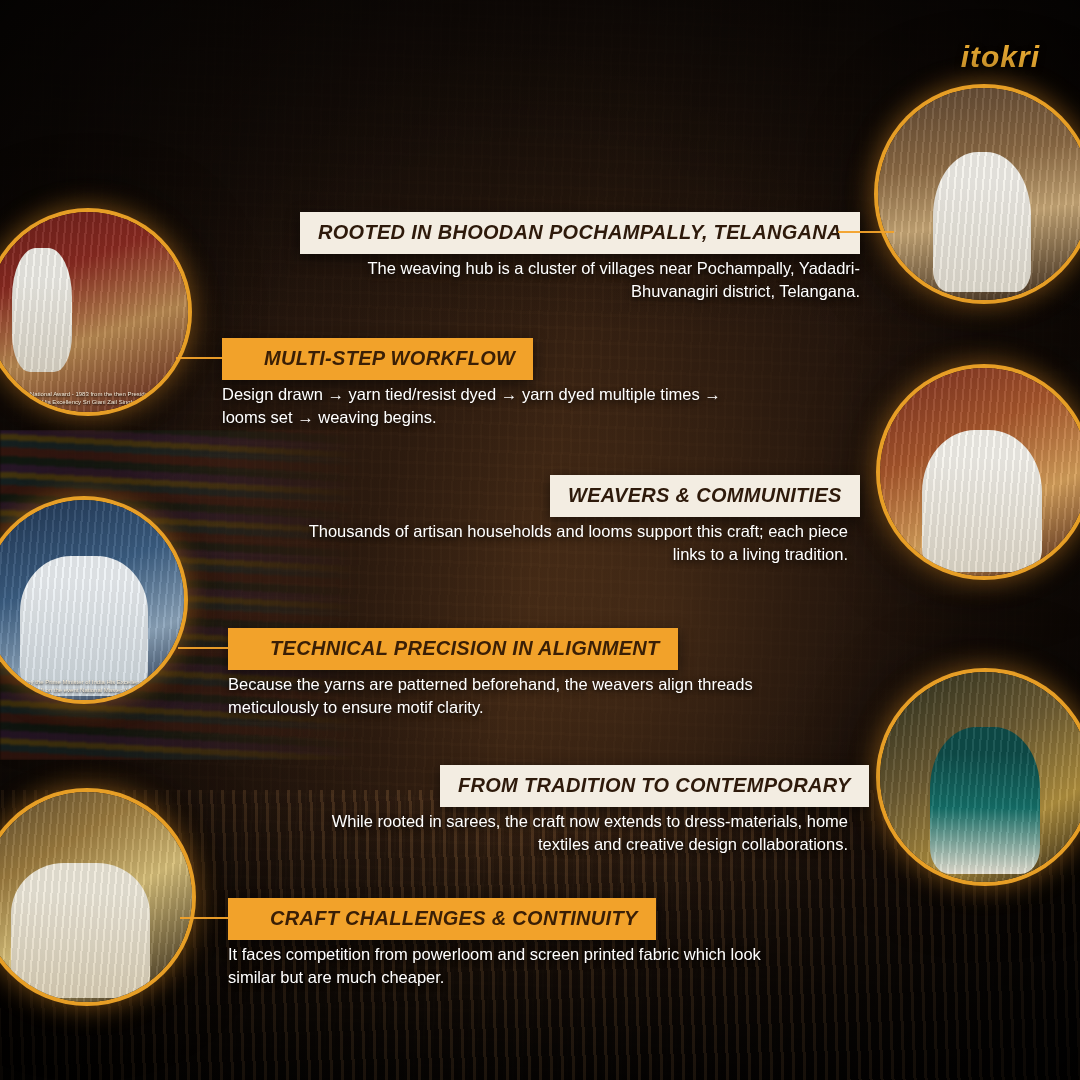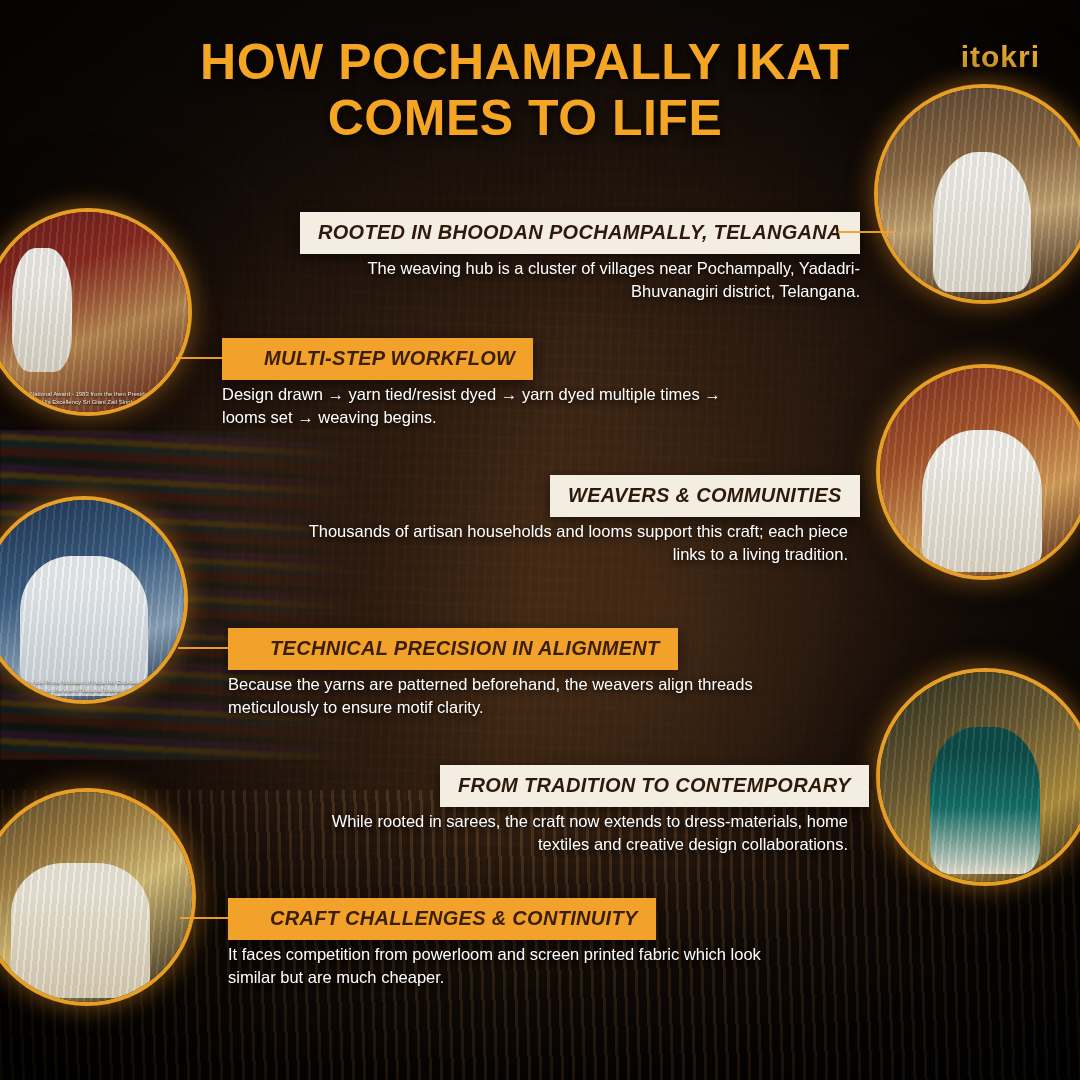--- a/index.html
+++ b/index.html
@@ -54,20 +54,21 @@
     color:#F5A524;
     font-size:50px;line-height:1.12;
     font-weight:bold;letter-spacing:.5px;
     text-shadow:0 3px 10px rgba(0,0,0,.85);
     padding:0 150px 0 120px;
   }
   .logo{
     position:absolute;top:40px;right:40px;
     color:#F2B134;font-size:30px;font-weight:bold;letter-spacing:1px;
     text-shadow:0 2px 6px rgba(0,0,0,.8);
+    font-style:italic;
   }
 
   
   .photo{
     position:absolute;border-radius:50%;
     overflow:hidden;
     box-shadow:0 0 0 4px rgba(244,168,40,.92), 0 0 26px 6px rgba(240,150,40,.45), 0 0 60px 10px rgba(0,0,0,.6);
   }
   .photo .inner{position:absolute;inset:0;}
   .photo .caption{
@@ -121,21 +122,20 @@
 </head>
 <body>
 
 <div class="poster">
   <div class="bg"></div>
   <div class="bg-colorbars"></div>
   <div class="bg-strips"></div>
   <div class="top-shade"></div>
   <div class="vignette"></div>
 
-  <div class="title">HOW POCHAMPALLY IKAT COMES TO LIFE</div>
   <div class="logo">
     <span>itokri</span>
   </div>
 
   <div class="photo" style="top:88px;right:-10px;width:212px;height:212px;">
     <div class="inner ph-b"></div>
     <div class="stripes-overlay"></div>
   </div>
 
   <div class="photo" style="top:212px;left:-12px;width:200px;height:200px;">

